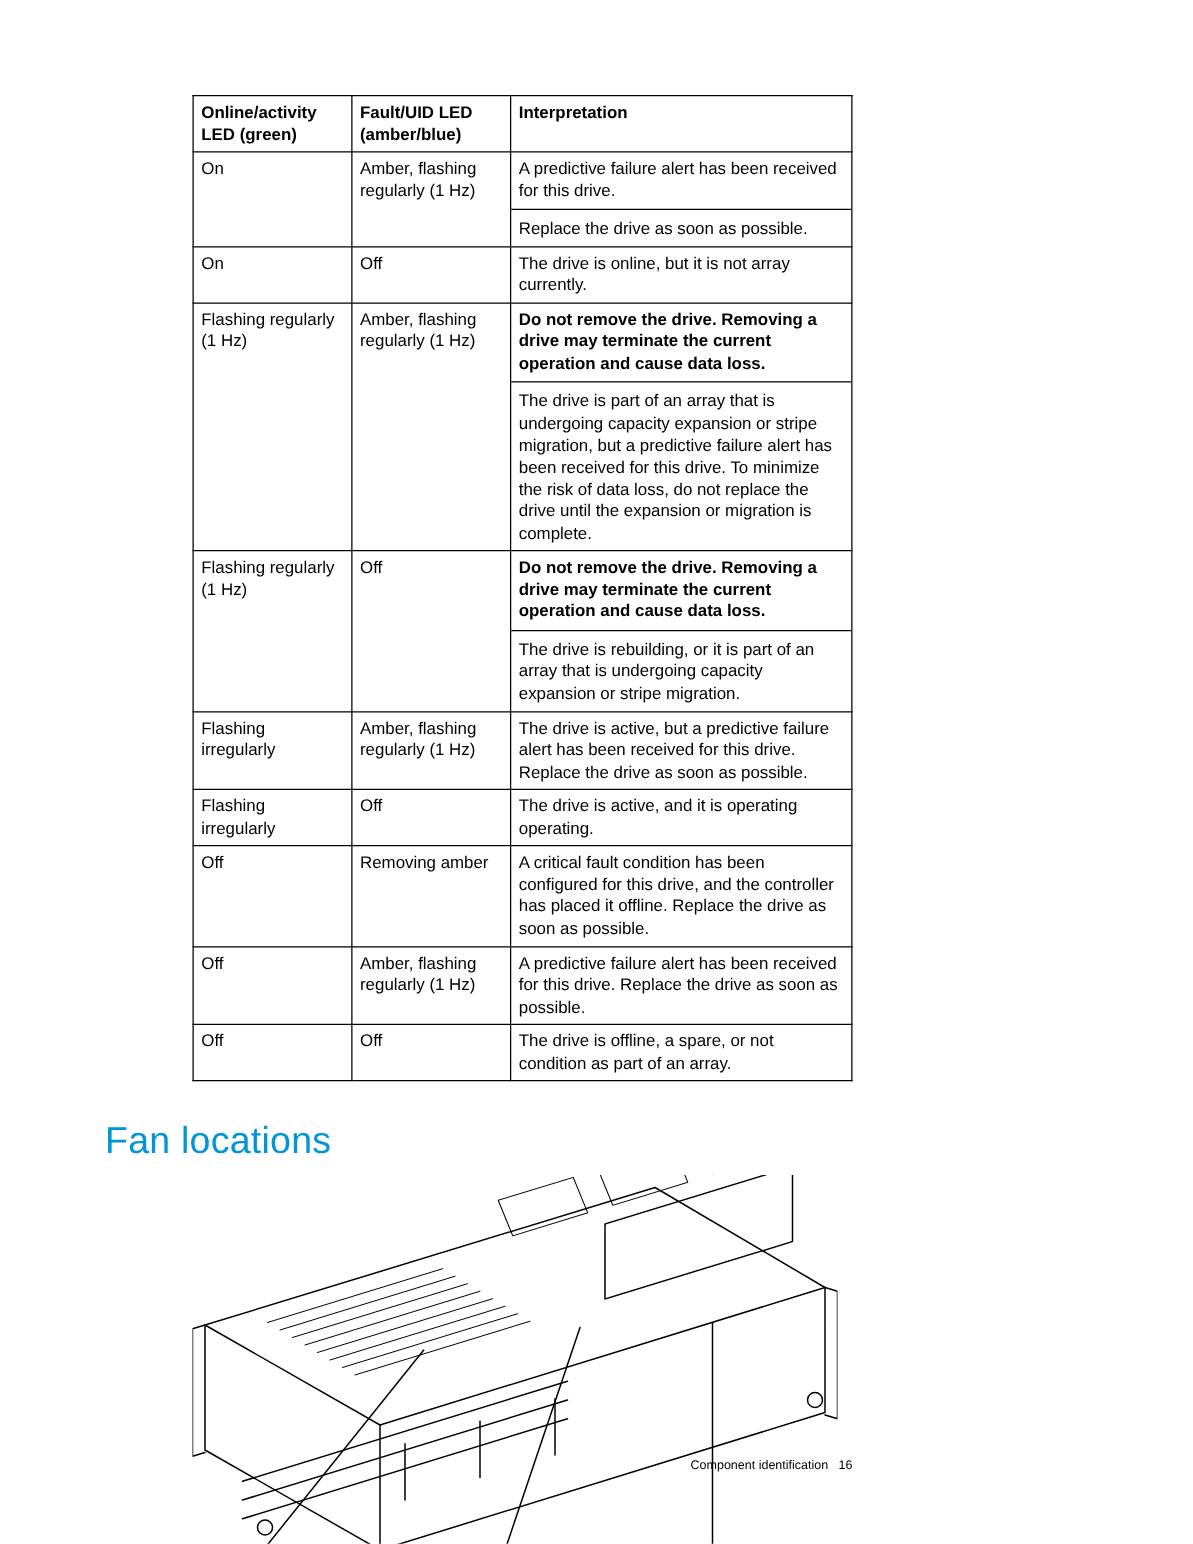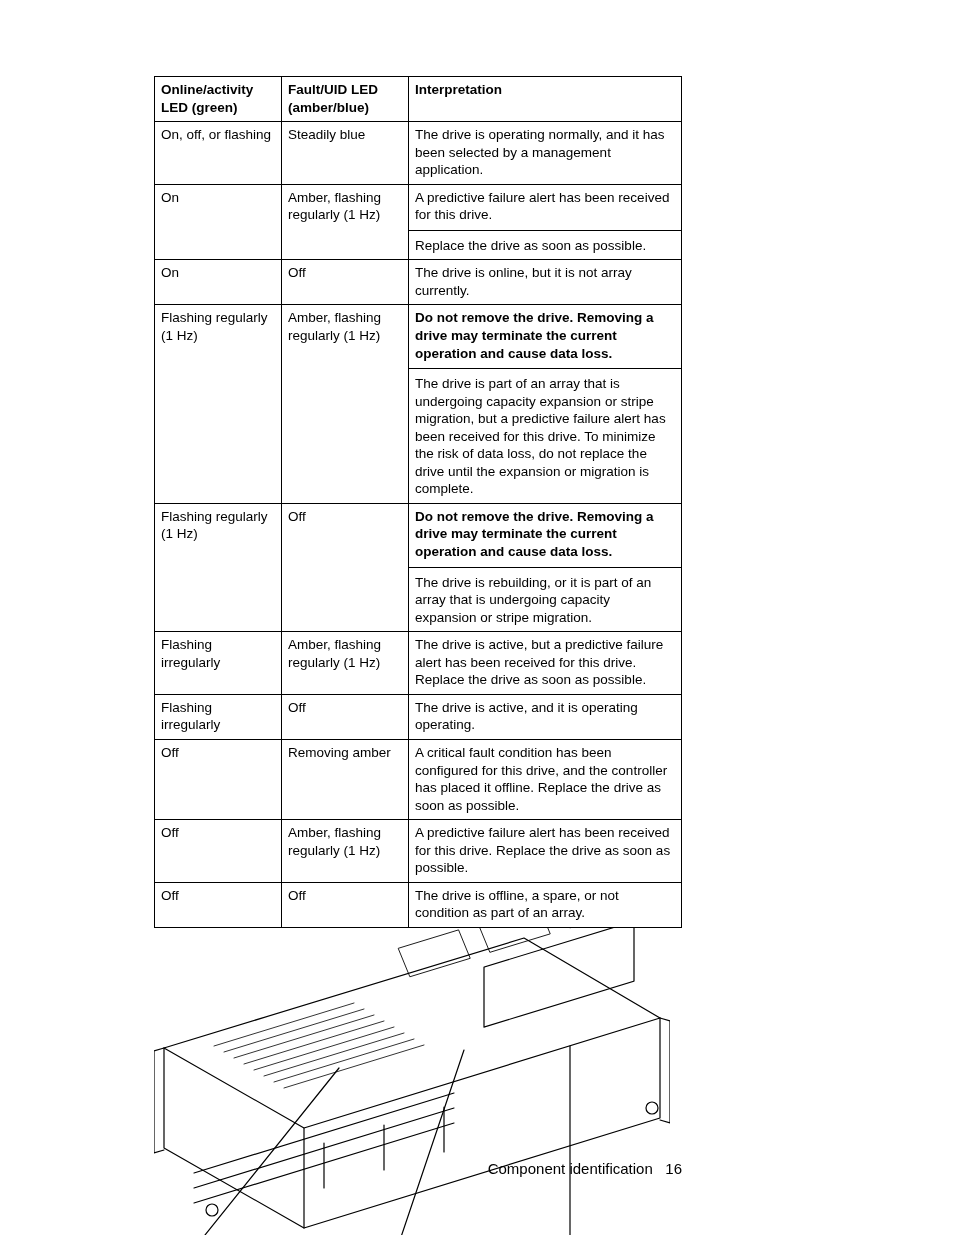--- a/index.html
+++ b/index.html
@@ -55,21 +55,21 @@
     height: 354px;
     margin-left: 0;
     position: relative;
   }
   .diagram svg { position: absolute; top: 0; left: 0; }
 
   .footer {
     position: absolute;
     bottom: 56px;
     right: 96px;
-    font-size: 15px;
+    font-size: 10px;
   }
 </style>
 </head>
 <body>
 
 <div class="page">
 
   <table class="led">
     <colgroup>
         <col class="col1">
@@ -78,27 +78,20 @@
       </colgroup>
     <thead>
       <tr>
         <th>Online/activity LED (green)</th>
         <th>Fault/UID LED (amber/blue)</th>
         <th>Interpretation</th>
       </tr>
     </thead>
     <tbody id="led-tbody">
         <tr>
-          <td>On, off, or flashing</td>
-          <td>Steadily blue</td>
-          <td class="interp-cell">
-            <p>The drive is operating normally, and it has been selected by a management application.</p>
-          </td>
-        </tr>
-        <tr>
           <td>On</td>
           <td>Amber, flashing regularly (1 Hz)</td>
           <td class="interp-cell">
             <p>A predictive failure alert has been received for this drive.</p>
             <div class="sep"></div>
             <p>Replace the drive as soon as possible.</p>
           </td>
         </tr>
         <tr>
           <td>On</td>
@@ -156,20 +149,21 @@
         <tr>
           <td>Off</td>
           <td>Off</td>
           <td class="interp-cell">
             <p>The drive is offline, a spare, or not condition as part of an array.</p>
           </td>
         </tr>
       </tbody>
   </table>
 
+  <h1 class="section">Fan locations</h1>
 
   <div class="diagram">
     <svg viewBox="0 0 516 354" width="516" height="354" xmlns="http://www.w3.org/2000/svg">
 
       <g stroke="#000" stroke-width="1.2" fill="none" stroke-linejoin="round" stroke-linecap="round">
 
         <polygon points="10,120 370,10 506,90 506,190 150,300 10,220" fill="#fff"></polygon>
 
         <polyline points="10,120 150,200 506,90"></polyline>
         <polyline points="150,200 150,300"></polyline>

